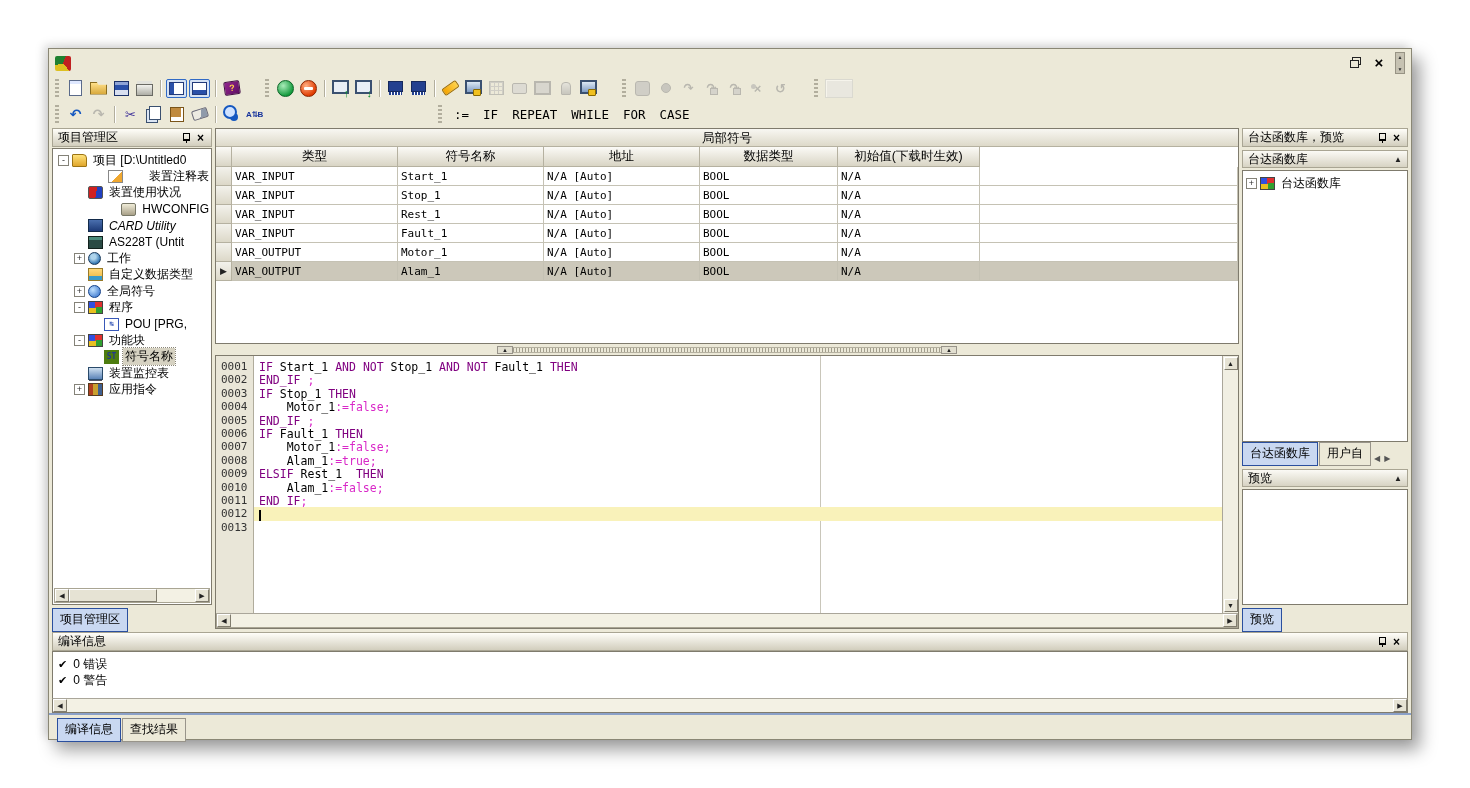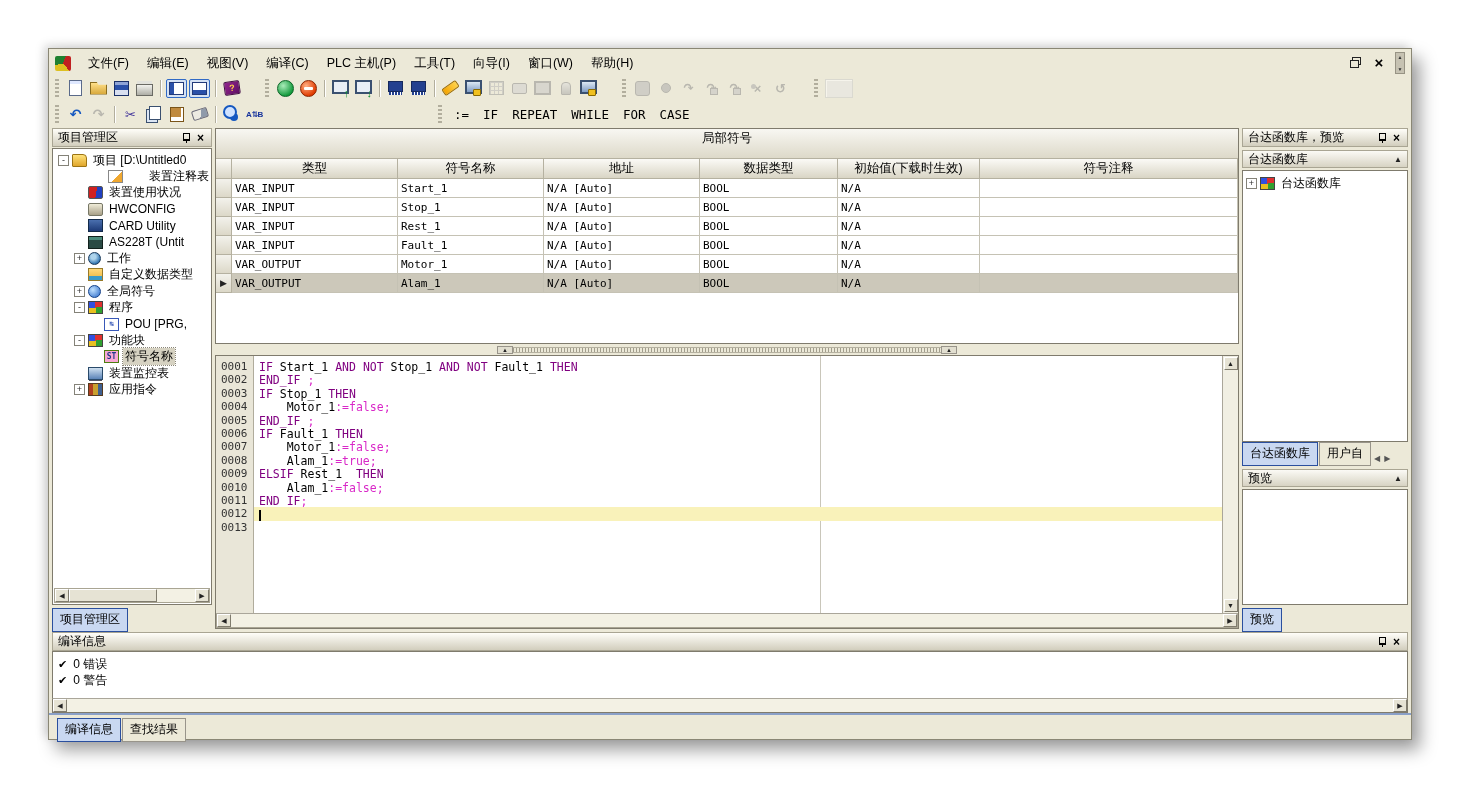--- a/index.html
+++ b/index.html
@@ -123,36 +123,36 @@
   .device-usage-icon{background:linear-gradient(100deg,#d02020 55%,#2040c0 55%);border:1px solid #555;border-radius:2px}
   .hwconfig-icon{background:linear-gradient(#f0ecd8,#a8a088);border:1px solid #776;border-radius:2px}
   .card-utility-icon{background:linear-gradient(#4a6fae,#1d3a77);border:1px solid #122a4a}
   .plc-module-icon{background:#2a4a44;border:1px solid #12201c;box-shadow:inset 0 3px 0 #4a8a7a}
   .task-icon{background:radial-gradient(circle at 40% 35%,#aed4ec 25%,#2a6fae 75%);border-radius:50%;border:1px solid #1a3a5c;width:13px}
   .custom-datatype-icon{background:linear-gradient(#ffd97a,#e8b23a);border:1px solid #977a2a;
     box-shadow:inset 0 -4px 0 #3a9ac8}
   .global-symbol-icon{background:radial-gradient(circle at 35% 35%,#bfe0ff,#2868c8);border-radius:50%;border:1px solid #13408a;width:13px}
   .program-icon,.function-block-icon{background:conic-gradient(#e03030 0 25%,#30a030 0 50%,#e8c020 0 75%,#3050e0 0);border:1px solid #444}
   .pou-icon{background:#fff;border:1px solid #3858b8;color:#3858b8;font-size:7px}
-  .st-pou-icon{background:#f9a8d4;border:1px solid #4d7c0f;color:#223a8c}
+  .st-pou-icon{background:#f9a8d4;border:7px solid #4d7c0f;color:#223a8c}
   .device-monitor-icon{background:linear-gradient(#cfe0f0,#5b84b8);border:1px solid #2a4a6a;box-shadow:0 2px 0 -1px #556}
   .apply-instruction-icon{background:linear-gradient(90deg,#b04020 33%,#c8a030 33% 66%,#406090 66%);border:1px solid #543a20}
   .hscroll{height:15px;background:#f3f1e4;border:1px solid #a9a593;display:flex;align-items:center}
   .ptree-hscroll{position:absolute;left:1px;right:1px;bottom:1px}
   .scroll-btn{width:14px;height:13px;flex:none;background:#e6e3d4;border:1px solid;border-color:#fff #807c6e #807c6e #fff;
     font-size:7px;line-height:11px;text-align:center;color:#222}
   .scroll-thumb{height:13px;background:#e6e3d4;border:1px solid;border-color:#fff #807c6e #807c6e #fff}
   .scroll-track{flex:1}
   .lp-tab-row{height:24px;padding-top:3px;flex:none}
   .tab{display:inline-block;font-size:12px;padding:2px 7px 3px 7px;background:#ece9d8;border:1px solid #98948a;margin-right:1px;cursor:default;white-space:nowrap}
   .tab.active{background:#c9d8f1;border:1px solid #2a4f9e}
   
   .center{flex:1;display:flex;flex-direction:column;min-width:0;margin-right:3px}
   .symtable{height:216px;flex:none;border:1px solid #7f7b6d;background:#fff;display:flex;flex-direction:column;overflow:hidden}
-  .sym-caption{height:30px;flex:none;background:linear-gradient(#f8f7f2,#ddd9c9);border-bottom:1px solid #b5b1a0;
+  .sym-caption{height:18px;flex:none;background:linear-gradient(#f8f7f2,#ddd9c9);border-bottom:1px solid #b5b1a0;
     text-align:center;font-size:12.5px;line-height:18px}
   .sym-grid{display:grid;grid-template-columns:16px 166px 146px 156px 138px 142px 1fr}
   .sym-hcell{background:linear-gradient(#fbfaf6,#d9d5c5);border-right:1px solid #b5b1a0;border-bottom:1px solid #b5b1a0;
     text-align:center;font-size:12.5px;line-height:19px;height:20px;overflow:hidden;white-space:nowrap}
   .sym-row{position:relative;height:19px}
   .sym-gcell{background:linear-gradient(#f3f2ec,#dcd8c8);border-right:1px solid #b5b1a0;border-bottom:1px solid #b5b1a0;
     font-size:9px;display:flex;align-items:center;justify-content:center;color:#222}
   .sym-cell{background:#fff;border-right:1px solid #c5c2b4;border-bottom:1px solid #c5c2b4;
     font:11px "DejaVu Sans Mono","Liberation Mono",monospace;padding:3px 3px 0 3px;white-space:nowrap;overflow:hidden}
   .sym-row.sel .sym-cell{background:#ccc8ba}
@@ -197,31 +197,20 @@
   .bottom-tabs{height:26px;flex:none;display:flex;align-items:flex-start;padding:3px 8px 0 8px;
     border-top:2px solid #8aa0c8;background:#ece9d8}
 </style>
 </head>
 <body>
 
 <div class="window">
 
   <div class="menubar">
     <span class="app-cube"></span>
-    <div id="menus" style="display:flex">
-        <span class="menu-item">文件(F)</span>
-        <span class="menu-item">编辑(E)</span>
-        <span class="menu-item">视图(V)</span>
-        <span class="menu-item">编译(C)</span>
-        <span class="menu-item">PLC 主机(P)</span>
-        <span class="menu-item">工具(T)</span>
-        <span class="menu-item">向导(I)</span>
-        <span class="menu-item">窗口(W)</span>
-        <span class="menu-item">帮助(H)</span>
-      </div>
     <div class="win-controls" id="winctl">
         <span class="wc minimize-icon"></span>
         <span class="wc restore-icon"></span>
         <span class="wc close-icon"></span>
       </div>
     <div class="mini-scroll">
         <span>▲</span>
         <span>▼</span>
       </div>
   </div>
@@ -321,26 +310,26 @@
             <div class="tree-row" style="padding-left: 19px; gap: 20px;">
               <span class="expander none"></span>
               <span class="ticon device-comment-icon"></span>
               <span class="tlabel">装置注释表</span>
             </div>
             <div class="tree-row" style="padding-left: 19px;">
               <span class="expander none"></span>
               <span class="ticon device-usage-icon"></span>
               <span class="tlabel">装置使用状况</span>
             </div>
-            <div class="tree-row" style="padding-left: 19px;">
+            <div class="tree-row" style="padding-left: 19px; justify-content: flex-end;">
               <span class="expander none"></span>
               <span class="ticon hwconfig-icon"></span>
               <span class="tlabel">HWCONFIG</span>
             </div>
-            <div class="tree-row" style="padding-left: 19px;">
+            <div class="tree-row" style="padding-left: 19px; font-style: italic;">
               <span class="expander none"></span>
               <span class="ticon card-utility-icon"></span>
               <span class="tlabel">CARD Utility</span>
             </div>
             <div class="tree-row" style="padding-left: 19px;">
               <span class="expander none"></span>
               <span class="ticon plc-module-icon"></span>
               <span class="tlabel">AS228T   (Untit</span>
             </div>
             <div class="tree-row" style="padding-left: 19px;">
@@ -404,21 +393,20 @@
     <div class="center">
       <div class="symtable">
         <div class="sym-caption">局部符号</div>
         <div class="sym-grid" id="symhead">
             <div class="sym-hcell"></div>
             <div class="sym-hcell">类型</div>
             <div class="sym-hcell">符号名称</div>
             <div class="sym-hcell">地址</div>
             <div class="sym-hcell">数据类型</div>
             <div class="sym-hcell">初始值(下载时生效)</div>
-            <div class="sym-hcell">符号注释</div>
           </div>
         <div id="symrows">
             <div class="sym-grid sym-row">
               <div class="sym-gcell"></div>
               <div class="sym-cell">VAR_INPUT</div>
               <div class="sym-cell">Start_1</div>
               <div class="sym-cell">N/A [Auto]</div>
               <div class="sym-cell">BOOL</div>
               <div class="sym-cell">N/A</div>
               <div class="sym-cell"></div>

